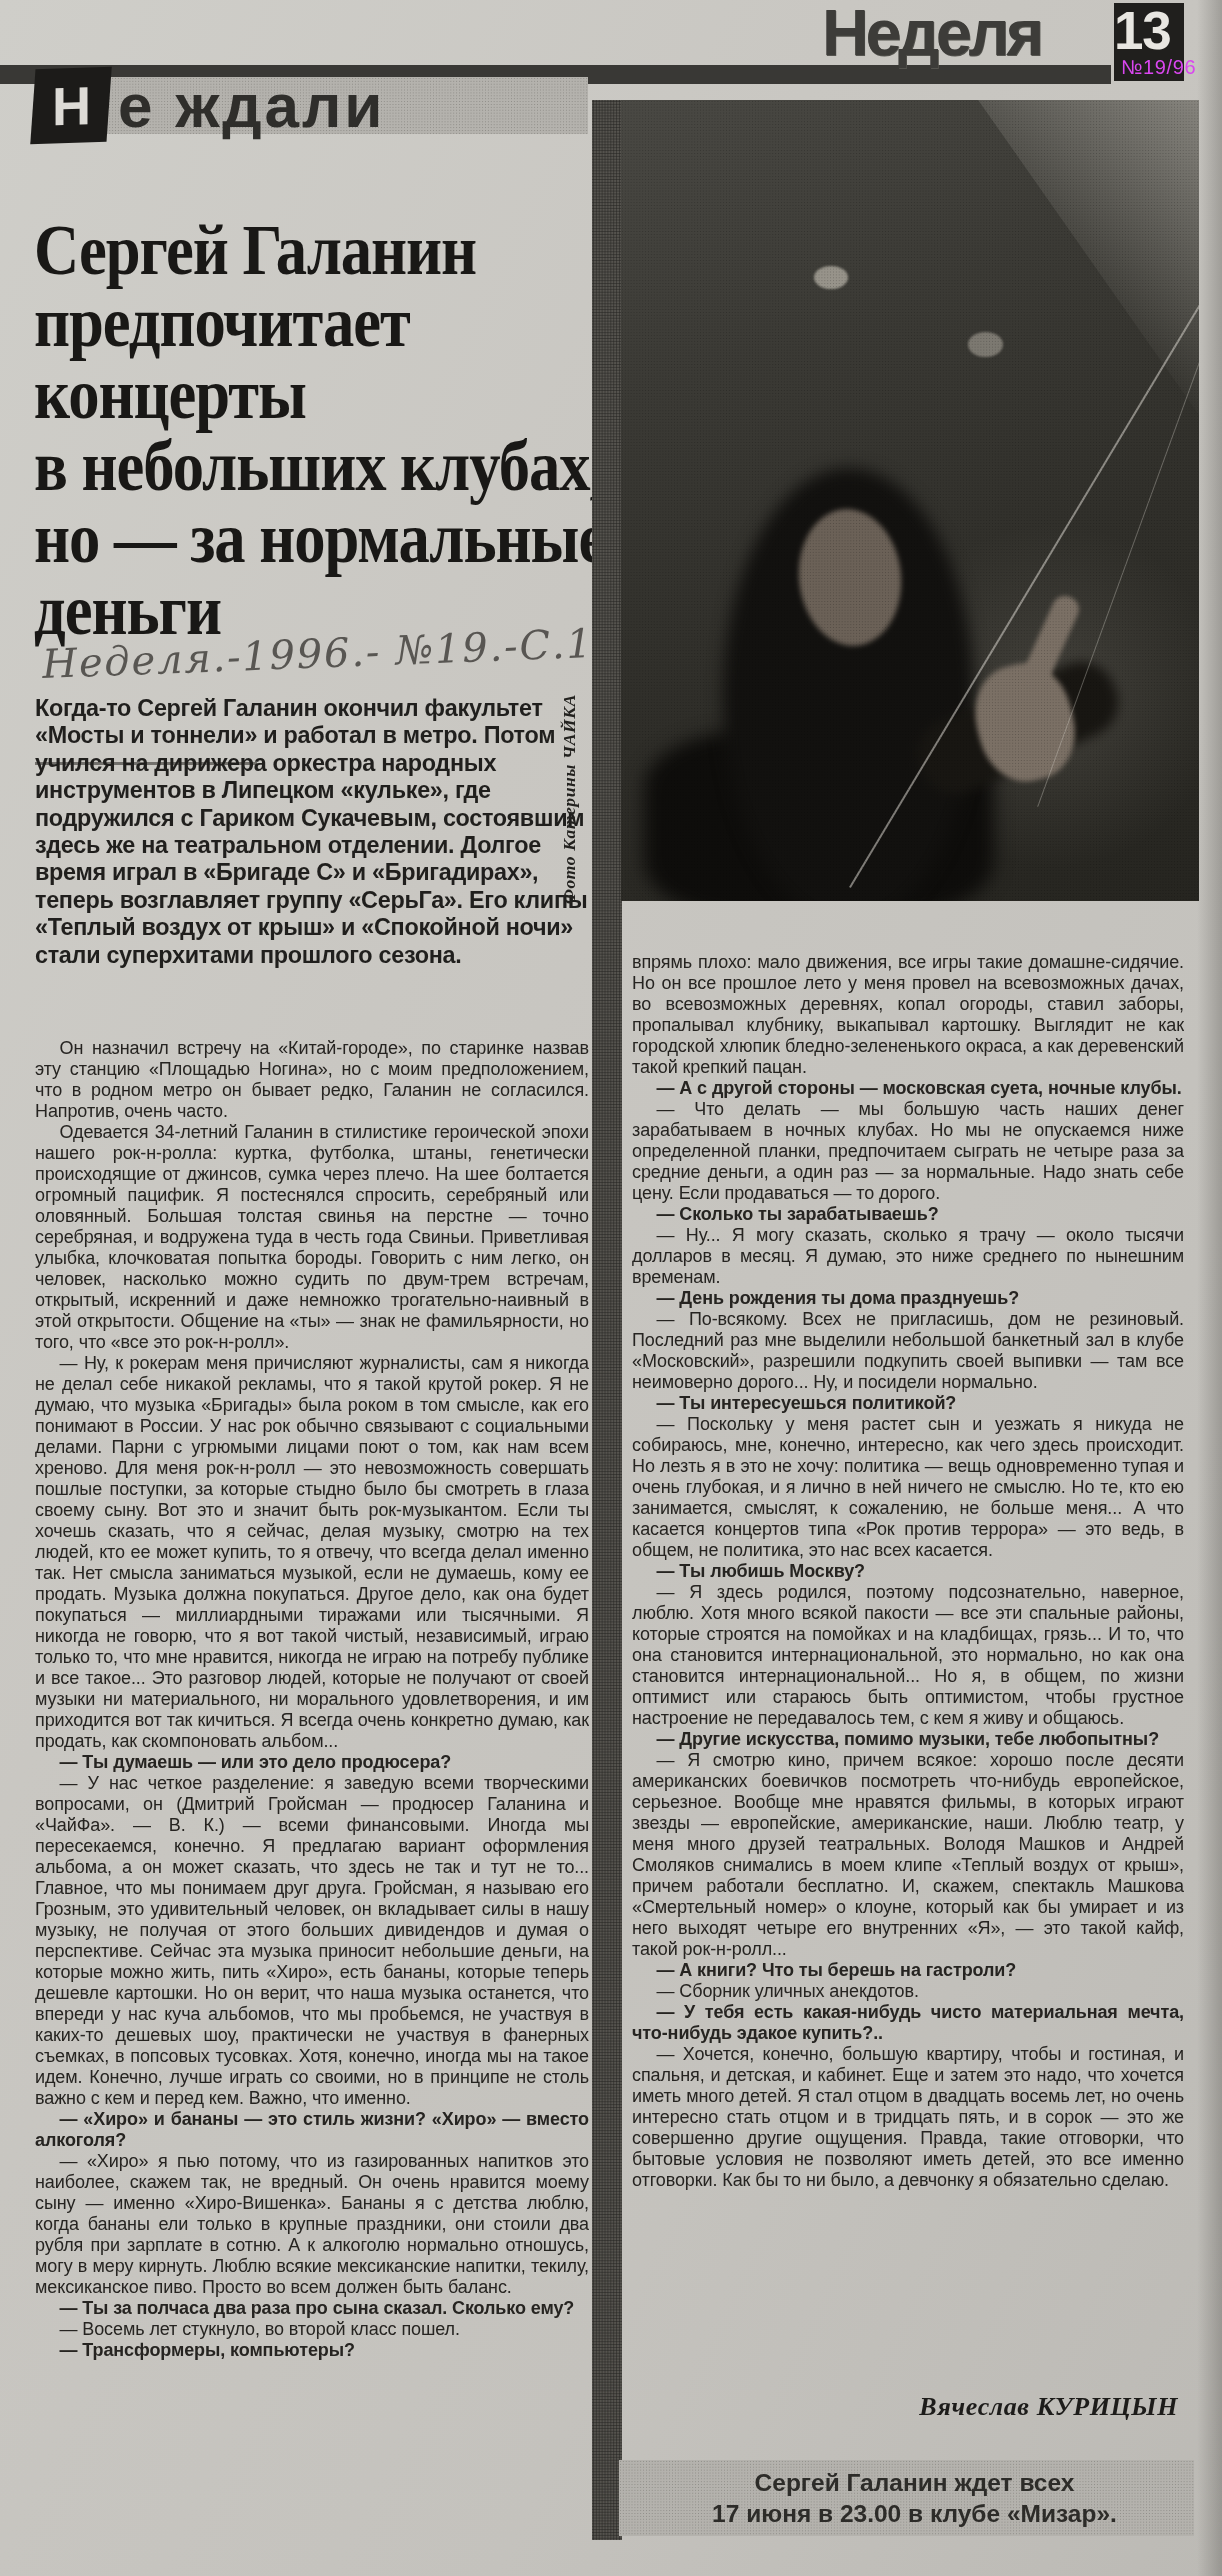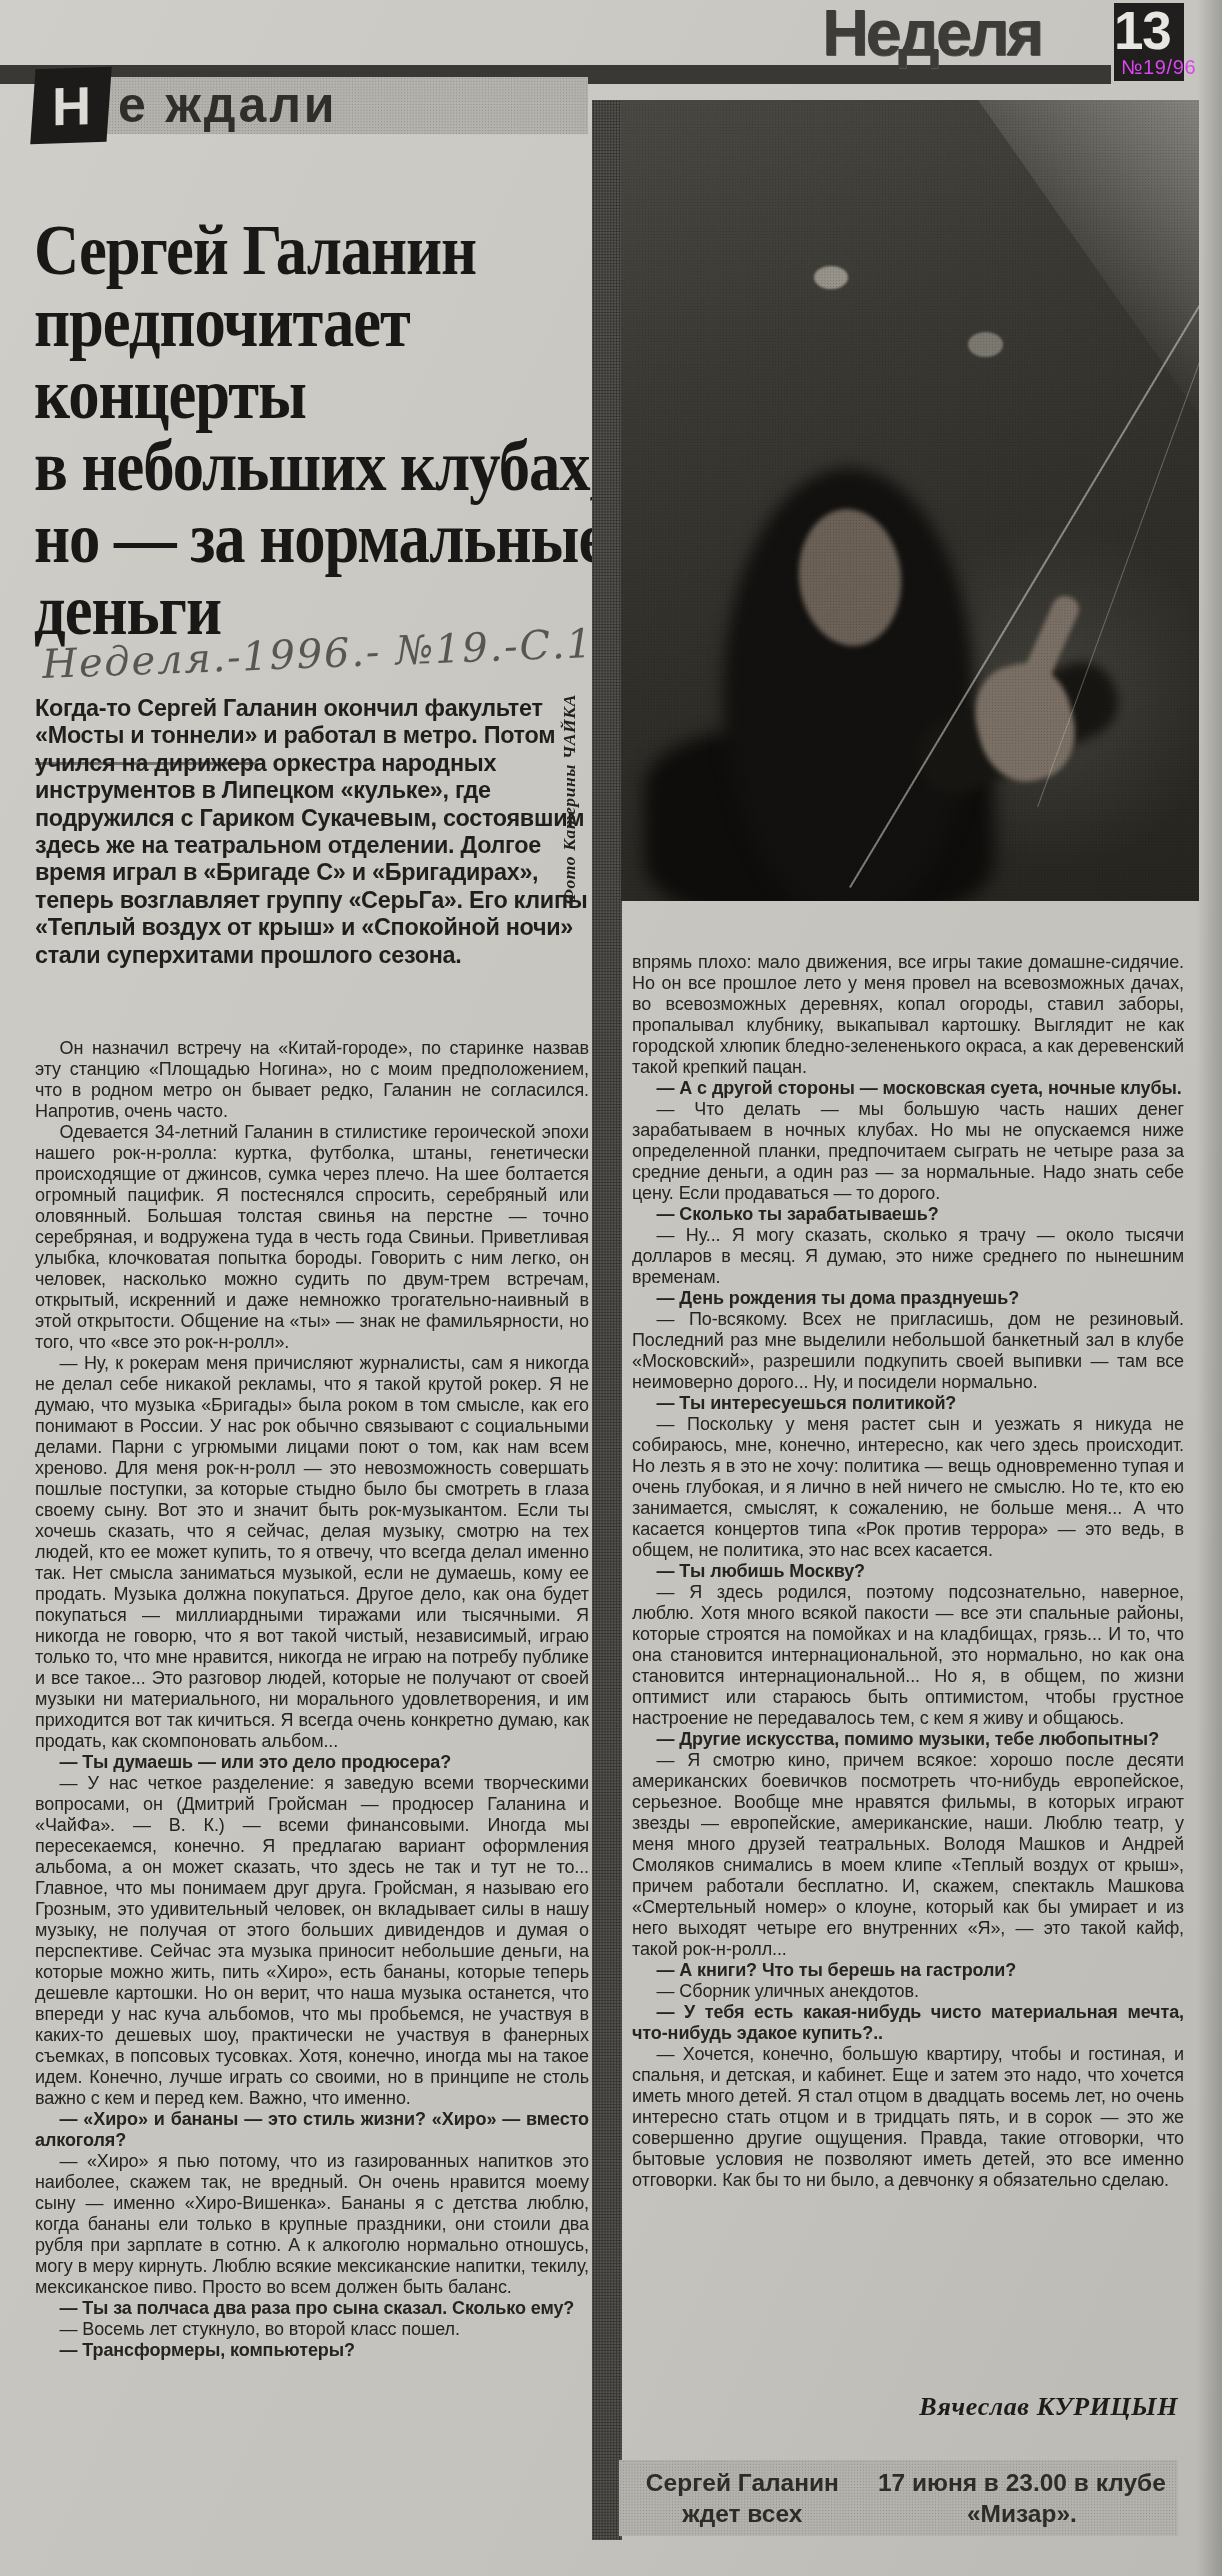--- a/index.html
+++ b/index.html
@@ -25,21 +25,21 @@
   .halftone-light{background-color:#b4b2ad;background-image:radial-gradient(#8f8d88 0.7px, rgba(0,0,0,0) 0.8px);background-size:2.9px 2.9px;}
   .halftone-dark{background-color:#55534e;background-image:radial-gradient(#2e2d2a 0.9px, rgba(0,0,0,0) 1.1px);background-size:2.9px 2.9px;}
   
   .kicker{position:absolute;left:36px;top:77px;width:552px;height:57px;}
   .kicker-tile{
     position:absolute;left:-3.5px;top:-9.3px;width:76px;height:75px;background:#1c1b19;
     transform:skewX(-6deg) rotate(-2deg);display:flex;align-items:center;justify-content:center;
   }
   .kicker-tile span{color:#dddbd6;font-weight:bold;font-size:54px;transform:skewX(4deg);}
   .kicker-label{
-    position:absolute;left:82px;top:2.3px;font-weight:bold;font-size:50px;line-height:53px;
+    position:absolute;left:82px;top:2.3px;font-weight:bold;font-size:62px;line-height:53px;
     color:#2f2e2b;letter-spacing:2.9px;
   }
   
   .headline{position:absolute;left:34px;top:214px;width:584px;}
   .headline-line{
     font-family:"Liberation Serif", serif;font-weight:bold;font-size:72px;line-height:72px;
     color:#191816;white-space:nowrap;transform:scaleX(0.87);transform-origin:left top;
     letter-spacing:-1.2px;
   }
   
@@ -104,22 +104,23 @@
   }
   
   .byline{
     position:absolute;left:632px;top:2392px;width:546px;text-align:right;
     font-family:"Liberation Serif", serif;font-style:italic;font-weight:bold;font-size:26px;
     color:#1d1c1a;letter-spacing:0.6px;
   }
   
   .announce{
     position:absolute;left:619px;top:2460px;width:559px;height:76px;
-    display:flex;align-items:center;justify-content:center;
+    display:flex;flex-direction:column;align-items:center;justify-content:center;
     text-align:center;
+    padding-left:16px;
   }
   .announce-line{font-weight:bold;font-size:24.5px;line-height:31px;color:#2d2c29;letter-spacing:0;}
 </style>
 </head>
 <body>
 
 <div id="page">
 
   <div class="top-rule"></div>
   <div class="logo">Неделя</div>

